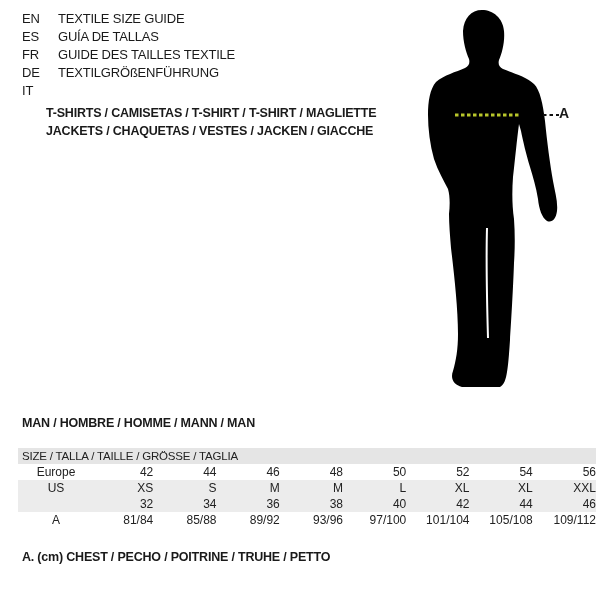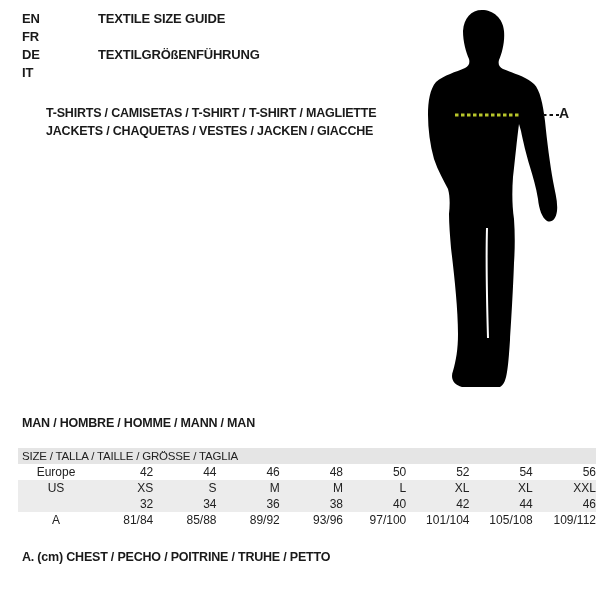--- a/index.html
+++ b/index.html
@@ -5,21 +5,21 @@
   html,body{margin:0;padding:0;}
   body{
     width:600px;height:600px;position:relative;background:#ffffff;
     font-family:"Liberation Sans", sans-serif;color:#1a1a1a;overflow:hidden;
   }
   .abs{position:absolute;}
 
   
   .lang-list{left:22px;top:10px;width:330px;}
   .lang-row{display:flex;height:18px;line-height:18px;
-    font-weight:700;font-size:13px;letter-spacing:-0.2px;gap:40px;}
+    font-weight:400;font-size:13px;letter-spacing:-0.2px;}
   .lang-code{width:36px;flex:0 0 36px;}
   .lang-label{flex:1;white-space:nowrap;}
 
   
   .categories{left:22px;top:104px;width:380px;margin-left:24px;}
   .category-line{height:18px;line-height:18px;font-weight:700;
     font-size:12.5px;letter-spacing:-0.2px;white-space:nowrap;}
 
   
   .figure{left:420px;top:8px;width:160px;height:382px;}
@@ -46,21 +46,26 @@
 </style>
 </head>
 <body>
 
 <div class="abs lang-list">
   <div class="lang-row">
     <span class="lang-code">EN</span>
     <span class="lang-label">TEXTILE SIZE GUIDE</span>
   </div>
   <div class="lang-row">
+    <span class="lang-code">ES</span>
+    <span class="lang-label">GUÍA DE TALLAS</span>
+  </div>
+  <div class="lang-row">
     <span class="lang-code">FR</span>
+    <span class="lang-label">GUIDE DES TAILLES TEXTILE</span>
   </div>
   <div class="lang-row">
     <span class="lang-code">DE</span>
     <span class="lang-label">TEXTILGRÖßENFÜHRUNG</span>
   </div>
   <div class="lang-row">
     <span class="lang-code">IT</span>
   </div>
 </div>
 

